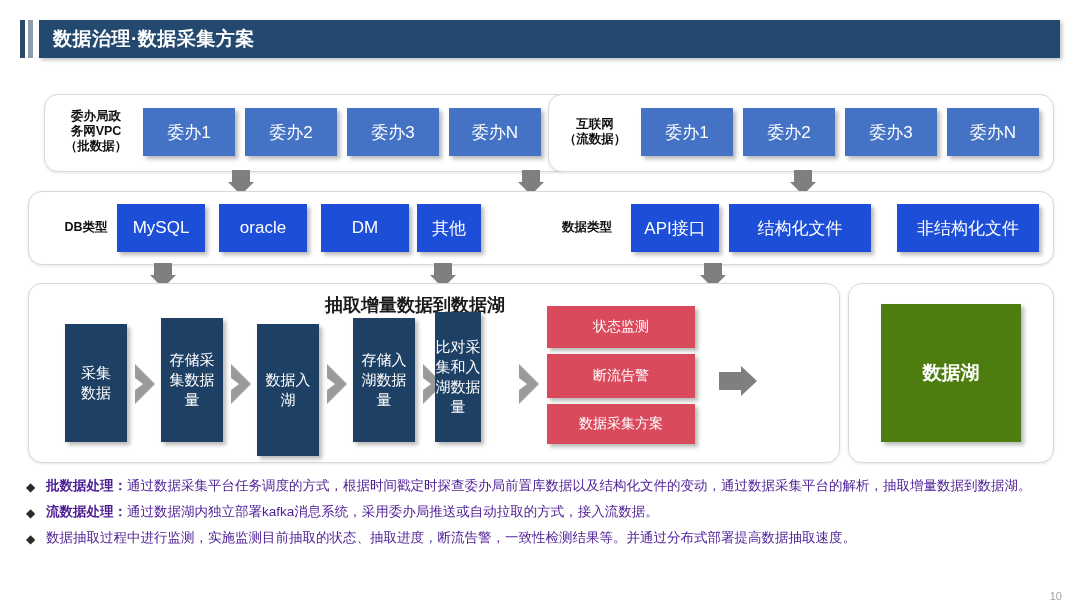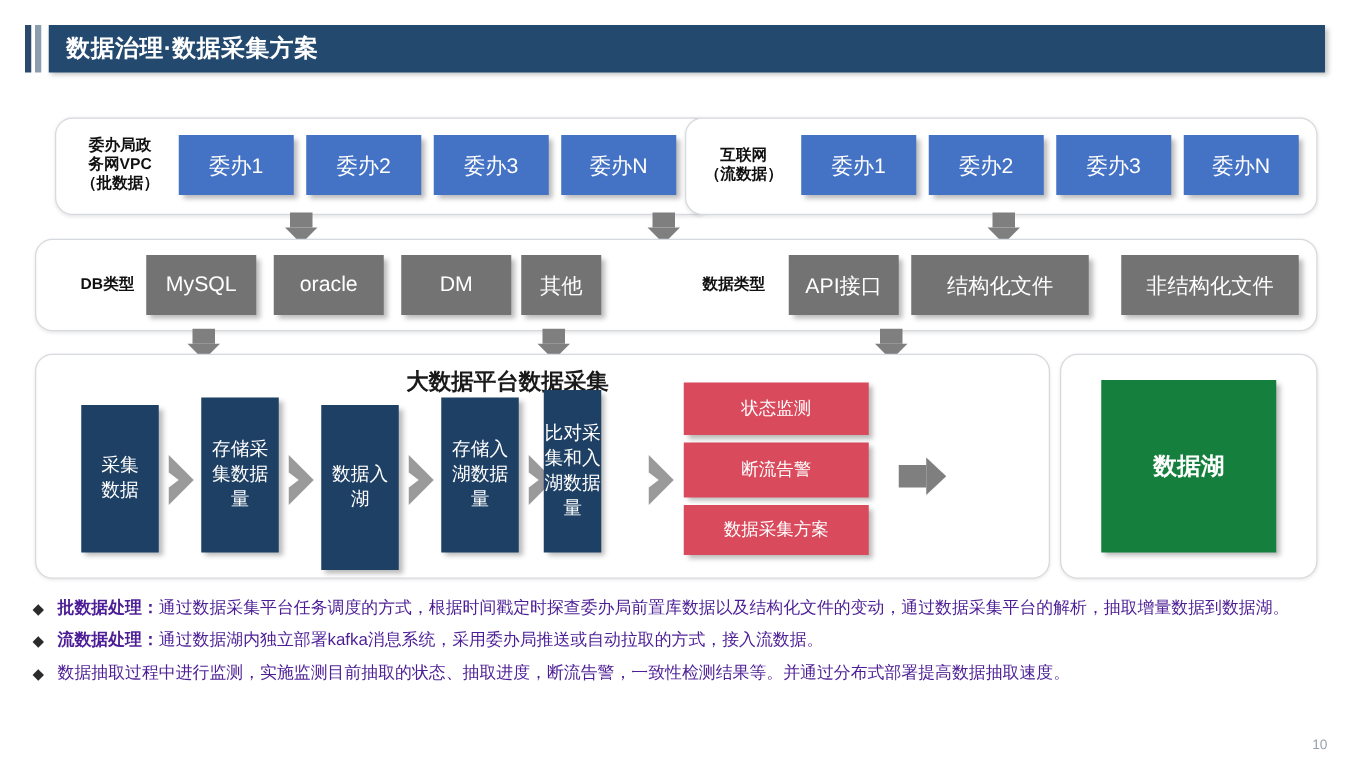--- a/index.html
+++ b/index.html
@@ -18,24 +18,24 @@
 
   
   .panel{position:absolute;border:1px solid #d6d9dd;border-radius:14px;background:#fff;
     box-shadow:0 1px 3px rgba(0,0,0,.10);}
   .rowlabel{position:absolute;font-size:12.5px;font-weight:bold;color:#101010;line-height:15px;text-align:center;}
 
   
   .bx{position:absolute;display:flex;align-items:center;justify-content:center;
       color:#fff;box-shadow:3px 3px 4px rgba(0,0,0,.28);text-align:center;}
   .bx.blue{background:#4472c4;font-size:17px;}
-  .bx.teal{background:#737373;font-size:17px;}
+  .bx.teal{background:#1d4ed8;font-size:17px;}
   .bx.navy{background:#1f4065;font-size:15px;line-height:20px;}
   .bx.red{background:#da4a5d;font-size:14px;}
-  .bx.lake{background:#15803d;font-size:19px;font-weight:bold;}
+  .bx.lake{background:#4d7c0f;font-size:19px;font-weight:bold;}
 
   
   .darr{position:absolute;width:26px;}
   .darr .stem{width:18px;height:12px;background:#7f7f7f;margin:0 auto;}
   .darr .head{width:0;height:0;border-left:13px solid transparent;border-right:13px solid transparent;
       border-top:13px solid #7f7f7f;}
 
   
   .chev{position:absolute;width:26px;height:44px;}
   .chev svg{display:block;}
@@ -123,21 +123,21 @@
 <div class="darr" style="left:430px;top:263px;">
   <div class="stem"></div>
     <div class="head"></div>
 </div>
 <div class="darr" style="left:700px;top:263px;">
   <div class="stem"></div>
     <div class="head"></div>
 </div>
 
 <div class="panel" style="left:28px;top:283px;width:810px;height:178px;">
-  <div class="proc-title" style="left:296px;top:9px;">大数据平台数据采集</div>
+  <div class="proc-title" style="left:296px;top:9px;">抽取增量数据到数据湖</div>
 
   <div class="bx navy" style="left:36px;top:40px;width:62px;height:118px;white-space:pre-line;">采集
 数据</div>
   <div class="chev" style="left:104px;top:78px;">
     <svg width="26" height="44" viewBox="0 0 26 44">
         <path d="M2 2 L22 22 L2 42 L2 28 L10 22 L2 16 Z" fill="#9a9a9a"></path>
       </svg>
   </div>
   <div class="bx navy" style="left:132px;top:34px;width:62px;height:124px;white-space:pre-line;">存储采
 集数据

